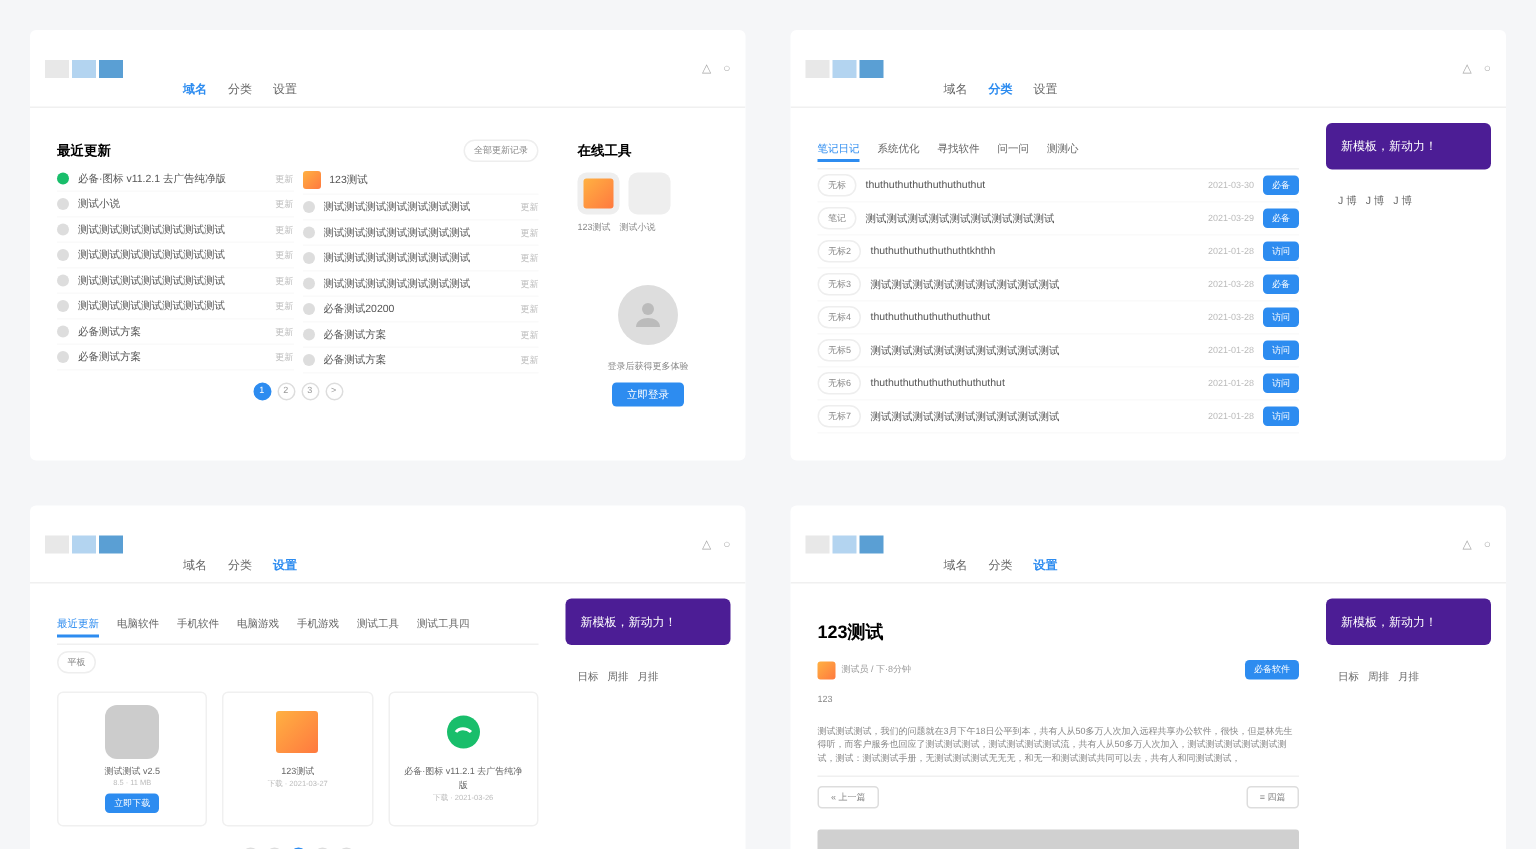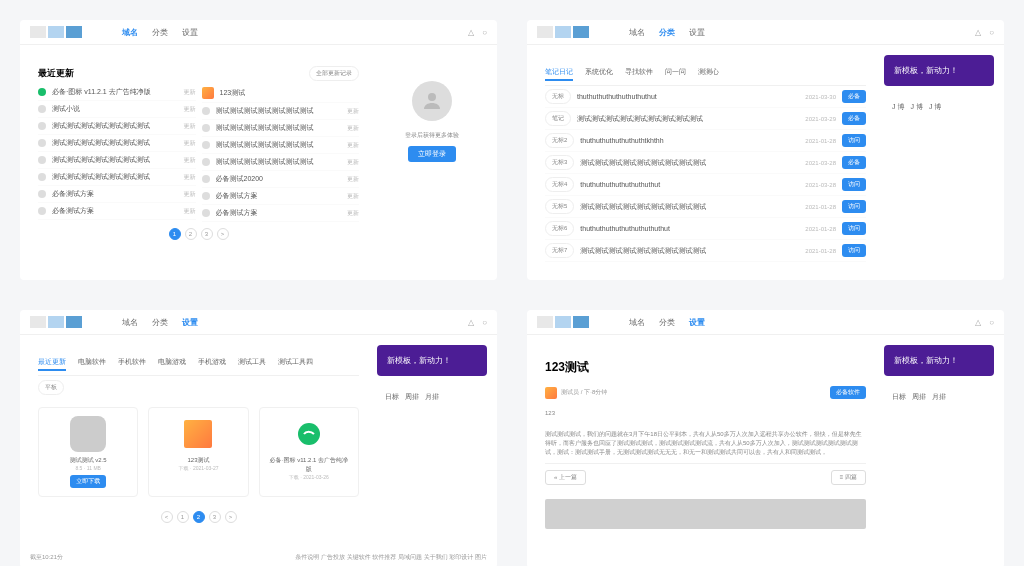--- a/index.html
+++ b/index.html
@@ -5,21 +5,21 @@
 * { margin: 0; padding: 0; box-sizing: border-box; font-family: -apple-system, sans-serif; }
 body { background: #f5f6f8; padding: 20px; }
 .grid { display: grid; grid-template-columns: 1fr 1fr; gap: 30px; max-width: 1024px; margin: 0 auto; }
 .panel { background: #fff; border-radius: 4px; overflow: hidden; font-size: 8px; }
 .header { display: flex; align-items: center; padding: 6px 10px; border-bottom: 1px solid #f0f0f0; }
 .logo { display: flex; gap: 2px; }
 .logo-block { width: 16px; height: 12px; }
 .lb1 { background: #e8e8e8; }
 .lb2 { background: #b3d4f0; }
 .lb3 { background: #5a9fd4; }
-.nav { display: flex; gap: 14px; margin-left: 40px; }
+.nav { display: flex; gap: 14px; margin-left: 40px; margin-top: 28px; }
 .nav-item { color: #666; cursor: pointer; }
 .nav-item.active { color: #2d8cf0; font-weight: 600; }
 .header-icons { margin-left: auto; display: flex; gap: 8px; color: #aaa; }
 .body { display: flex; padding: 10px; gap: 10px; }
 .main { flex: 1; background: #fff; }
 .side { width: 110px; }
 .card { background: #fff; border-radius: 4px; padding: 8px; }
 .section-title { font-weight: 700; font-size: 9px; padding: 4px 0; }
 .list-row { display: flex; align-items: center; gap: 6px; padding: 3px 0; border-bottom: 1px solid #fafafa; }
 .dot { width: 8px; height: 8px; border-radius: 50%; background: #ddd; flex-shrink: 0; }
@@ -174,20 +174,33 @@
             </div>
       </div>
       <div class="pager" id="p1-pager">
             <div class="page-dot active">1</div>
             <div class="page-dot">2</div>
             <div class="page-dot">3</div>
             <div class="page-dot">&gt;</div>
           </div>
     </div>
     <div class="side">
+      <div class="card">
+        <div class="section-title">在线工具</div>
+        <div class="tool-icons">
+          <div class="tool-icon">
+                <div class="gift-icon" style="width:20px;height:20px"></div>
+              </div>
+          <div class="tool-icon"></div>
+        </div>
+        <div style="display:flex;gap:6px;font-size:6px;color:#888">
+          <span>123测试</span>
+          <span>测试小说</span>
+        </div>
+      </div>
       <div class="card center" style="margin-top:8px">
         <div class="avatar-big">
           <svg width="24" height="24" viewBox="0 0 24 24">
                 <circle cx="12" cy="8" r="4" fill="#bbb"></circle>
                 <path d="M4 20c0-4 4-6 8-6s8 2 8 6" fill="#bbb"></path>
               </svg>
         </div>
         <div style="font-size:6px;color:#888">登录后获得更多体验</div>
         <div class="btn" style="margin-top:6px">立即登录</div>
       </div>

